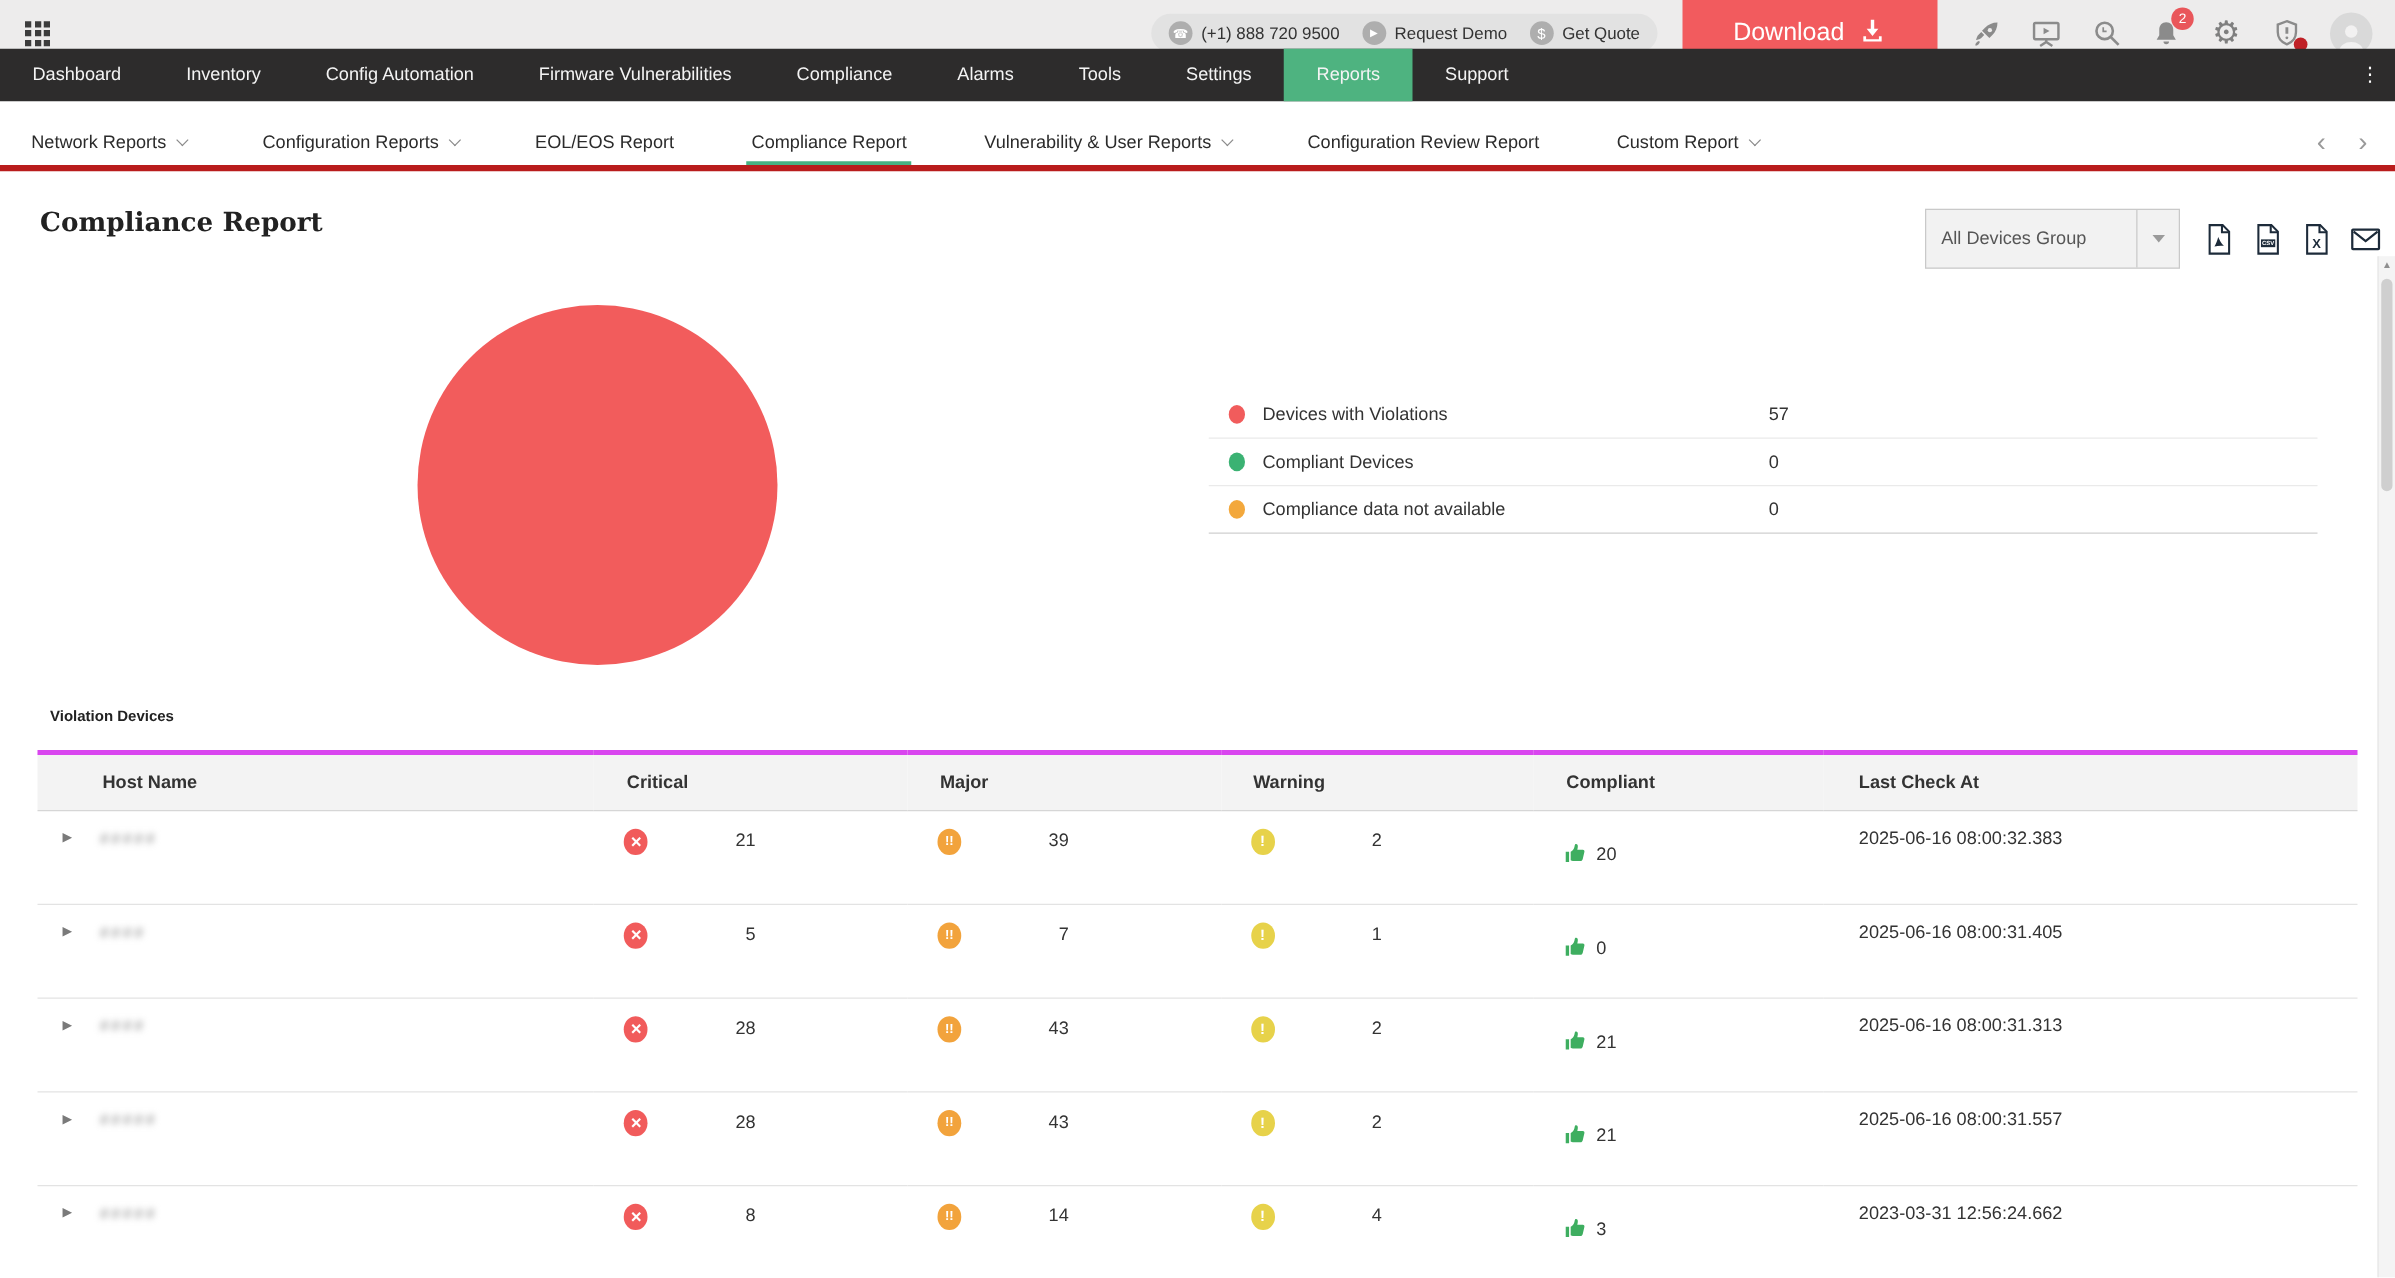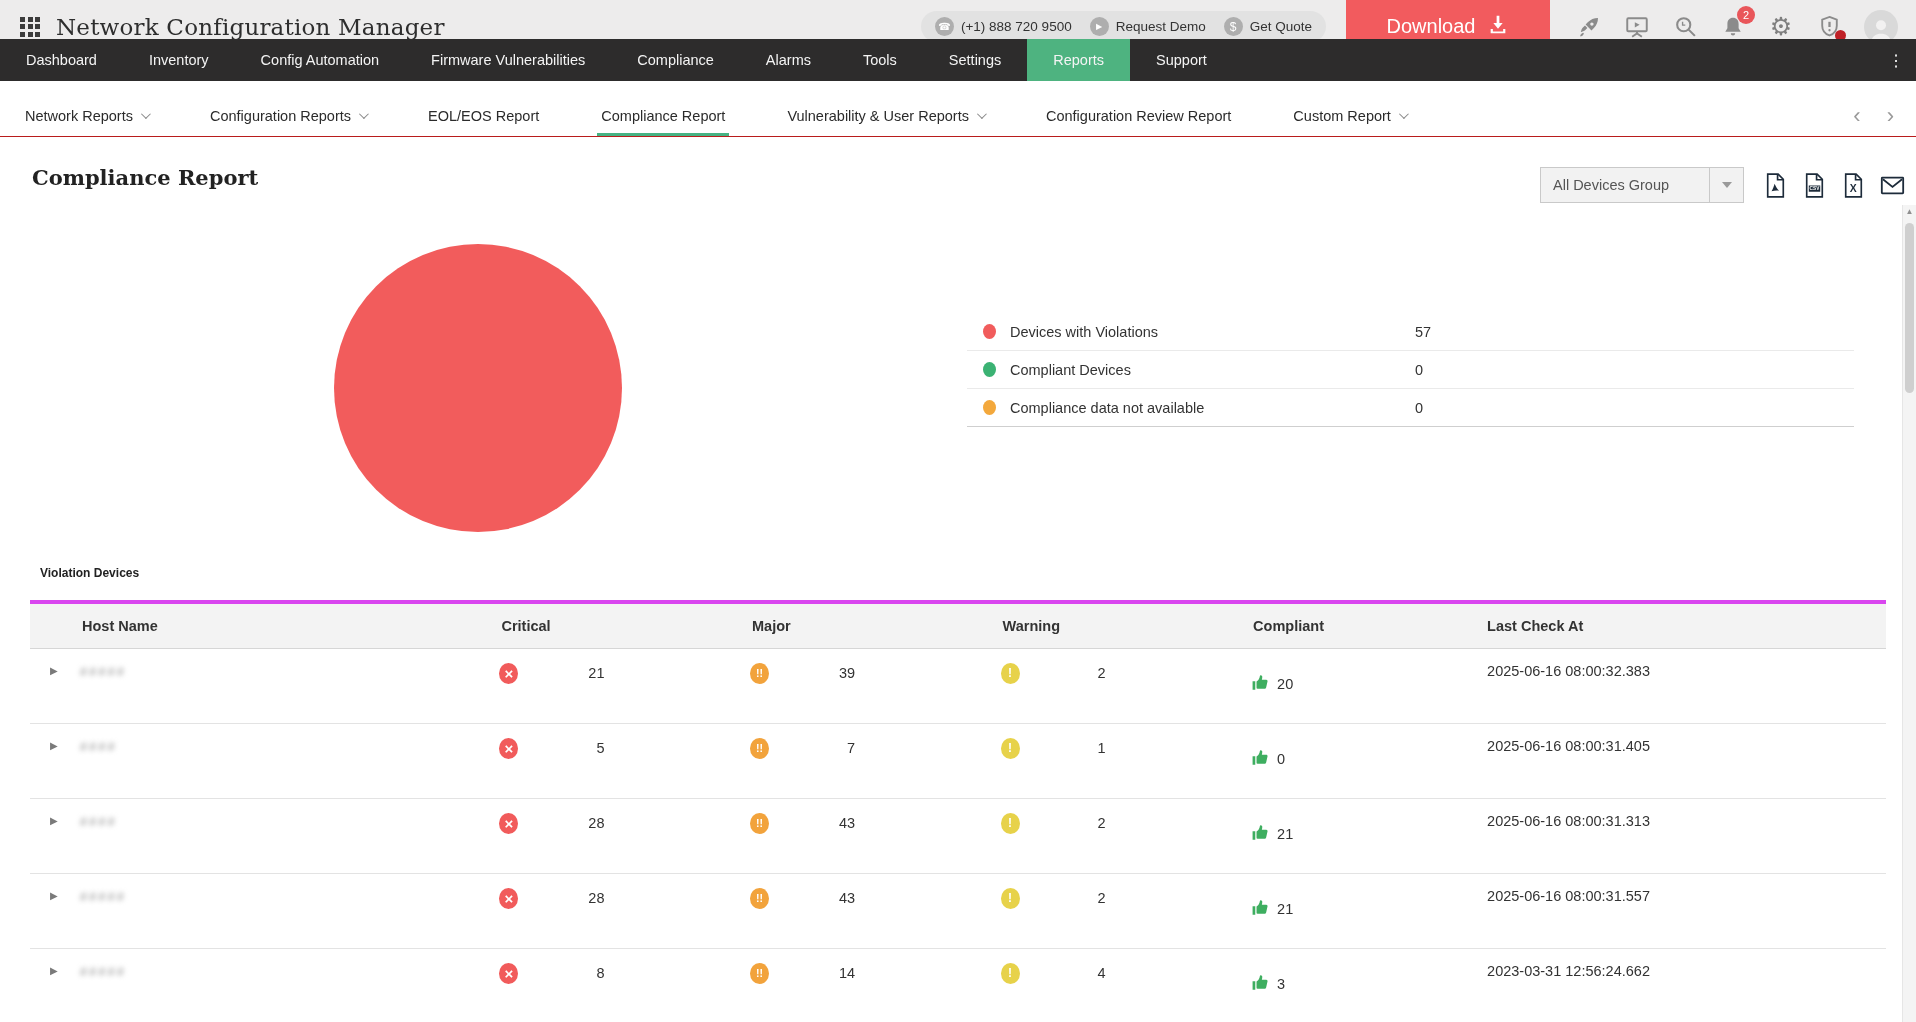--- a/index.html
+++ b/index.html
@@ -37,37 +37,37 @@
   
   .main-nav { position:absolute; top:39px; left:0; width:100%; height:42px; background:#2d2c2c;
     display:flex; align-items:stretch; color:#f4f4f4; font-size:14.5px; }
   .nav-item { display:flex; align-items:center; padding:0 26px; cursor:pointer; }
   .nav-item.active { background:#4eb380; }
   .nav-dots { margin-left:auto; display:flex; align-items:center; padding:0 12px; color:#fff;
     font-size:16px; cursor:pointer; }
 
   
   .sub-nav { position:absolute; top:95px; left:0; width:100%; height:42px; background:#fff;
-    border-bottom:1px solid #b91c1c; display:flex; align-items:stretch; font-size:14.5px;
+    border-bottom:5px solid #b91c1c; display:flex; align-items:stretch; font-size:14.5px;
     color:#2b2b2b; padding-left:25px; }
   .subnav-item { display:flex; align-items:center; gap:8px; margin-right:62px; cursor:pointer;
     position:relative; white-space:nowrap; }
   .subnav-item.active::after { content:""; position:absolute; left:-4px; right:-4px; bottom:0;
     height:3px; background:#46b283; }
   .chev-down { width:7px; height:7px; border-right:1.5px solid #8a8a8a; border-bottom:1.5px solid #8a8a8a;
     transform:rotate(45deg) translateY(-2px); }
   .subnav-arrows { margin-left:auto; display:flex; align-items:center; gap:26px; padding-right:22px;
     color:#9a9a9a; font-size:22px; }
   .subnav-arrows span { cursor:pointer; }
 
   
   .page-title { position:absolute; left:32px; top:165px;
     font-family:"DejaVu Serif","Liberation Serif",serif; font-weight:bold; font-size:21px; color:#222; }
   .toolbar { position:absolute; top:167px; left:1540px; display:flex; align-items:center; }
-  .group-select { width:204px; height:36px; background:#f2f2f2; border:1px solid #c9c9c9;
+  .group-select { width:204px; height:48px; background:#f2f2f2; border:1px solid #c9c9c9;
     display:flex; align-items:center; cursor:pointer; font-size:14.5px; color:#555; }
   .group-select .sel-label { flex:1; padding:0 12px; white-space:nowrap; overflow:hidden; }
   .group-select .sel-caret { width:34px; height:100%; border-left:1px solid #c9c9c9;
     display:flex; align-items:center; justify-content:center; }
   .caret-tri { width:0; height:0; border-left:5px solid transparent; border-right:5px solid transparent;
     border-top:6px solid #9a9a9a; }
   .export-icons { display:flex; align-items:center; gap:13px; margin-left:18px; }
   .export-icons .hdr-ic { width:26px; height:28px; }
 
   
@@ -131,21 +131,20 @@
       <i></i>
         <i></i>
         <i></i>
         <i></i>
         <i></i>
         <i></i>
         <i></i>
         <i></i>
         <i></i>
     </div>
-    <div class="app-title">Network Configuration Manager</div>
 
     <div class="contact-pill">
       <span class="pill-circle">☎</span>
       <span>(+1) 888 720 9500</span>
       <span class="pill-gap"></span>
       <span class="pill-circle" style="font-size:8px;">▶</span>
       <span>Request Demo</span>
       <span class="pill-gap"></span>
       <span class="pill-circle" style="font-size:12px;">$</span>
       <span>Get Quote</span>

